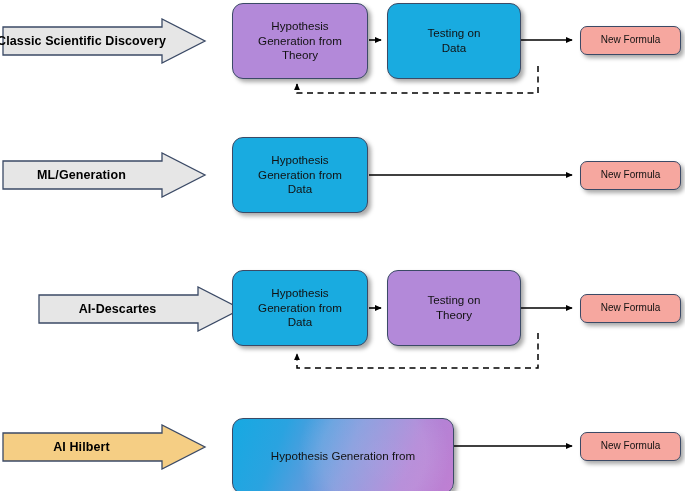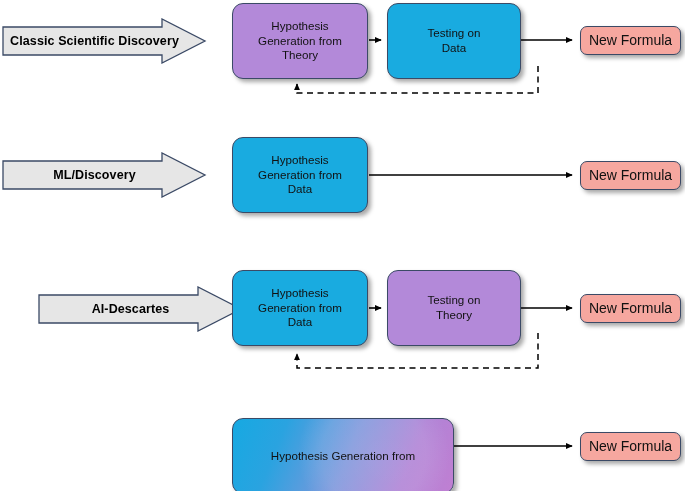--- a/index.html
+++ b/index.html
@@ -19,21 +19,20 @@
     background: #ffffff;
     overflow: hidden;
   }
 
   
   .banner {
     position: absolute;
     display: flex;
     align-items: center;
     justify-content: center;
-    padding-left: 13px;
   }
   .banner-svg {
     position: absolute;
     left: 0;
     top: 0;
     display: block;
   }
   .banner-label {
     position: relative;
     z-index: 2;
@@ -72,21 +71,21 @@
     background:
       radial-gradient(circle at 64% 48%, rgba(255,255,255,0.13) 0%, rgba(255,255,255,0.10) 36%, rgba(255,255,255,0) 52%),
       linear-gradient(112deg, #16a9e2 0%, #2aa3e0 22%, #7f97dc 52%, #b083d6 78%, #c07fd2 100%);
   }
   .node.pink {
     background: #f6a79f;
     border-radius: 7px;
     border: 1.2px solid #3b4a66;
   }
   .node.pink .node-label {
-    font-size: 14px;
+    font-size: 10px;
   }
 
   
   .conn {
     position: absolute;
     left: 0;
     top: 0;
     width: 685px;
     height: 491px;
     pointer-events: none;
@@ -156,21 +155,21 @@
   </div>
 
   <div class="node pink" style="left:580px; top:26px; width:101px; height:29px;">
     <div class="node-label">New Formula</div>
   </div>
 
   <div class="banner" style="left:2px; top:152px; width:205px; height:46px;">
     <svg class="banner-svg" width="205" height="46" viewBox="0 0 205 46">
       <path d="M1,9 L160,9 L160,1 L203,23 L160,45 L160,37 L1,37 Z" fill="#e6e6e6" stroke="#3b4a66" stroke-width="1.3" stroke-linejoin="miter"></path>
     </svg>
-    <span class="banner-label">ML/Discovery</span>
+    <span class="banner-label">ML/Generation</span>
   </div>
 
   <div class="node blue" style="left:232px; top:137px; width:136px; height:76px;">
     <div class="node-label">
       <div>Hypothesis</div>
       <div>Generation from</div>
       <div>Data</div>
     </div>
   </div>
 
@@ -197,20 +196,26 @@
     <div class="node-label">
       <div>Testing on</div>
       <div>Theory</div>
     </div>
   </div>
 
   <div class="node pink" style="left:580px; top:294px; width:101px; height:29px;">
     <div class="node-label">New Formula</div>
   </div>
 
+  <div class="banner" style="left:2px; top:424px; width:205px; height:46px;">
+    <svg class="banner-svg" width="205" height="46" viewBox="0 0 205 46">
+      <path d="M1,9 L160,9 L160,1 L203,23 L160,45 L160,37 L1,37 Z" fill="#f5ce84" stroke="#3b4a66" stroke-width="1.3" stroke-linejoin="miter"></path>
+    </svg>
+    <span class="banner-label">AI Hilbert</span>
+  </div>
 
   <div class="node gradient" style="left:232px; top:418px; width:222px; height:76px;">
     <div class="node-label">
       <div>Hypothesis Generation from</div>
     </div>
   </div>
 
   <div class="node pink" style="left:580px; top:432px; width:101px; height:29px;">
     <div class="node-label">New Formula</div>
   </div>

